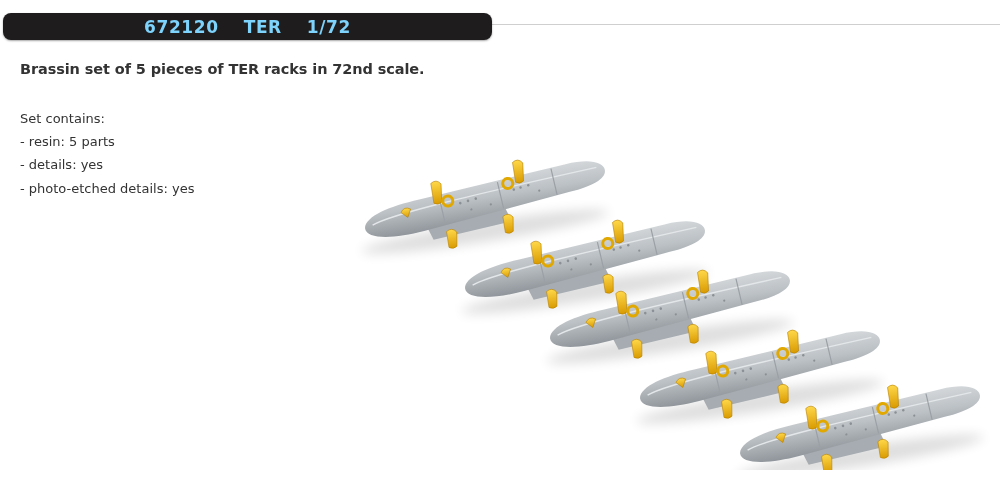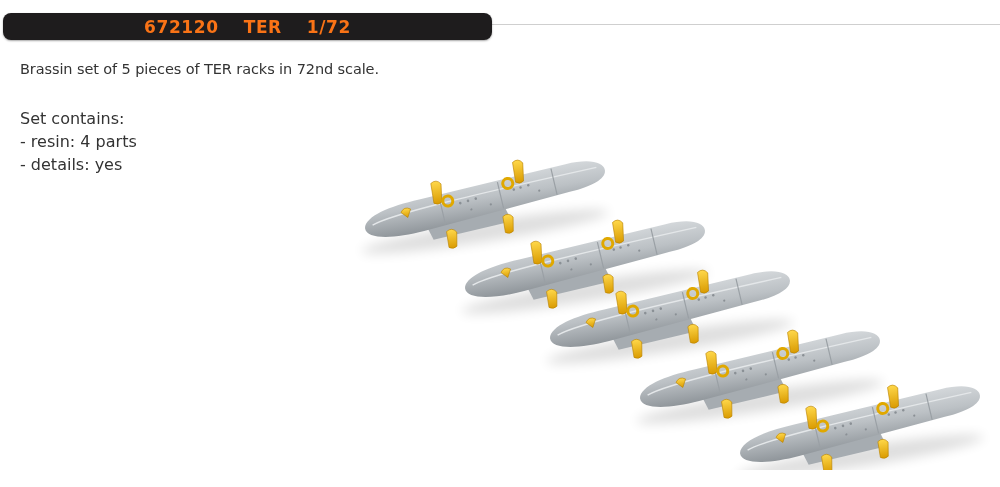--- a/index.html
+++ b/index.html
@@ -12,50 +12,51 @@
     position:absolute; left:480px; right:0; top:24px; height:1px;
     background:#cfcfcf;
   }
   .header-bar {
     position:absolute; left:3px; top:13px; width:489px; height:27px;
     background:#1e1c1d; border-radius:8px;
     box-shadow:0 1px 2px rgba(0,0,0,0.35);
     display:flex; align-items:center; justify-content:center;
   }
   .header-title {
-    color:#f97316; font-weight:bold; font-size:17px; letter-spacing:0.6px;
+    color:#7dd3fc; font-weight:bold; font-size:17px; letter-spacing:0.6px;
     word-spacing:6px; white-space:pre;
   }
   .desc {
     position:absolute; left:20px; top:61px; margin:0;
-    font-size:14.5px; color:#333333; letter-spacing:-0.1px;
+    font-size:14.5px; color:#333333; letter-spacing:-0.1px;font-weight:bold;
   }
   .contents {
     position:absolute; left:20px; top:107px; margin:0; padding:0;
-    font-size:16px; color:#333333; line-height:23.2px;
+    font-size:13px; color:#333333; line-height:23.2px;
   }
   .contents .line { display:block; white-space:pre; }
   .render {
     position:absolute; left:340px; top:130px; width:660px; height:340px;
   }
 </style>
 </head>
 <body>
 
 <div class="header-line"></div>
 <div class="header-bar">
   <span class="header-title">672120  TER  1/72</span>
 </div>
 
 <p class="desc">Brassin set of 5 pieces of TER racks in 72nd scale.</p>
 
 <div class="contents">
   <span class="line">Set contains:</span>
-  <span class="line">- resin: 4 parts</span>
+  <span class="line">- resin: 5 parts</span>
   <span class="line">- details: yes</span>
+  <span class="line">- photo-etched details: yes</span>
 </div>
 
 <svg class="render" viewBox="0 0 660 340" xmlns="http://www.w3.org/2000/svg">
   <defs>
     <linearGradient id="resinGrad" x1="0" y1="0" x2="0" y2="1">
       <stop offset="0" stop-color="#d3d7da"></stop>
       <stop offset="0.45" stop-color="#bcc1c5"></stop>
       <stop offset="1" stop-color="#8f959a"></stop>
     </linearGradient>
     <linearGradient id="peGrad" x1="0" y1="0" x2="0" y2="1">

